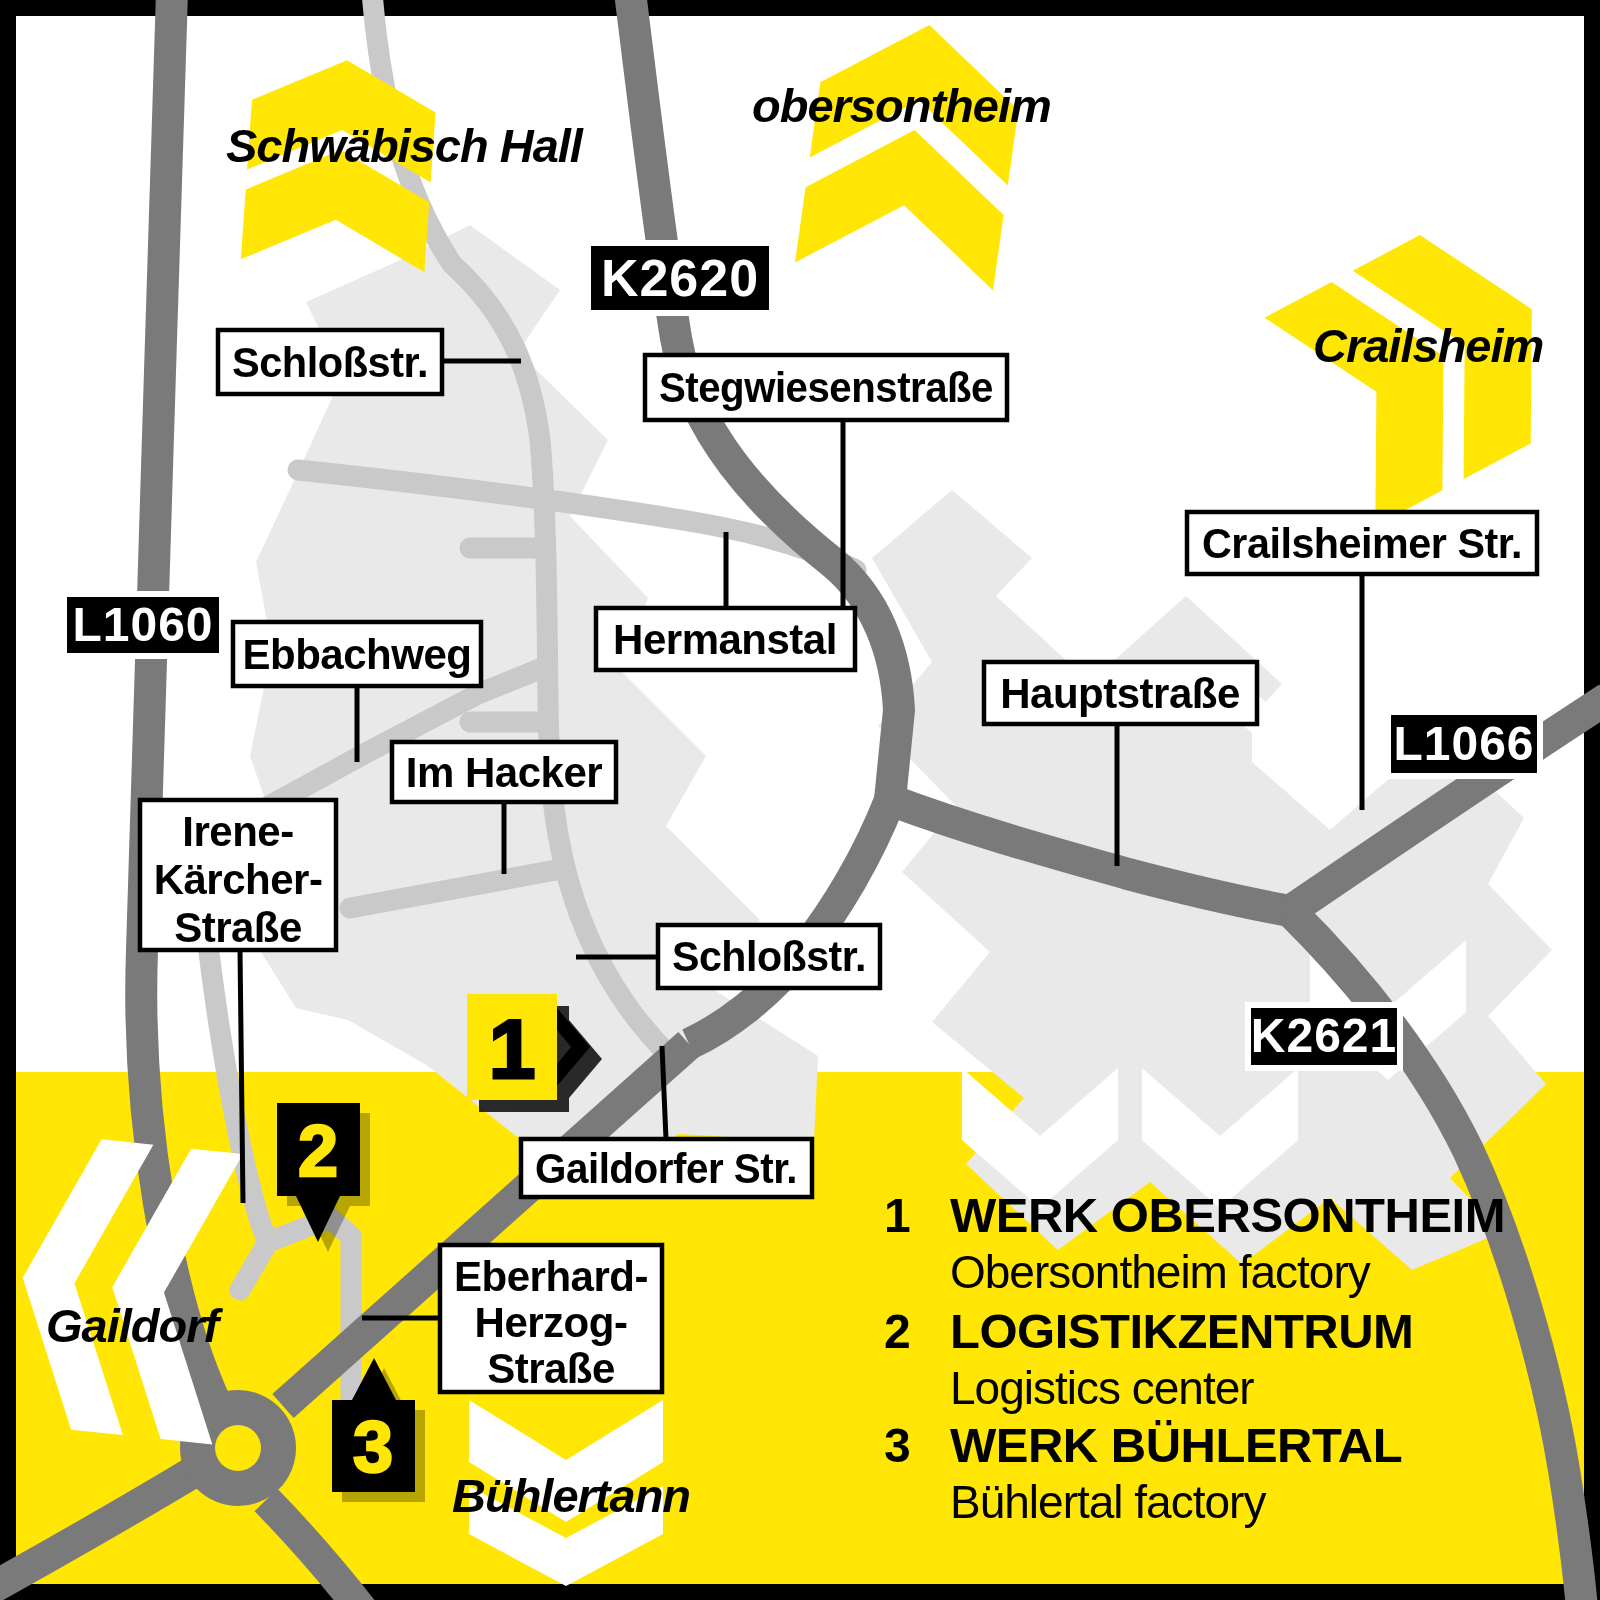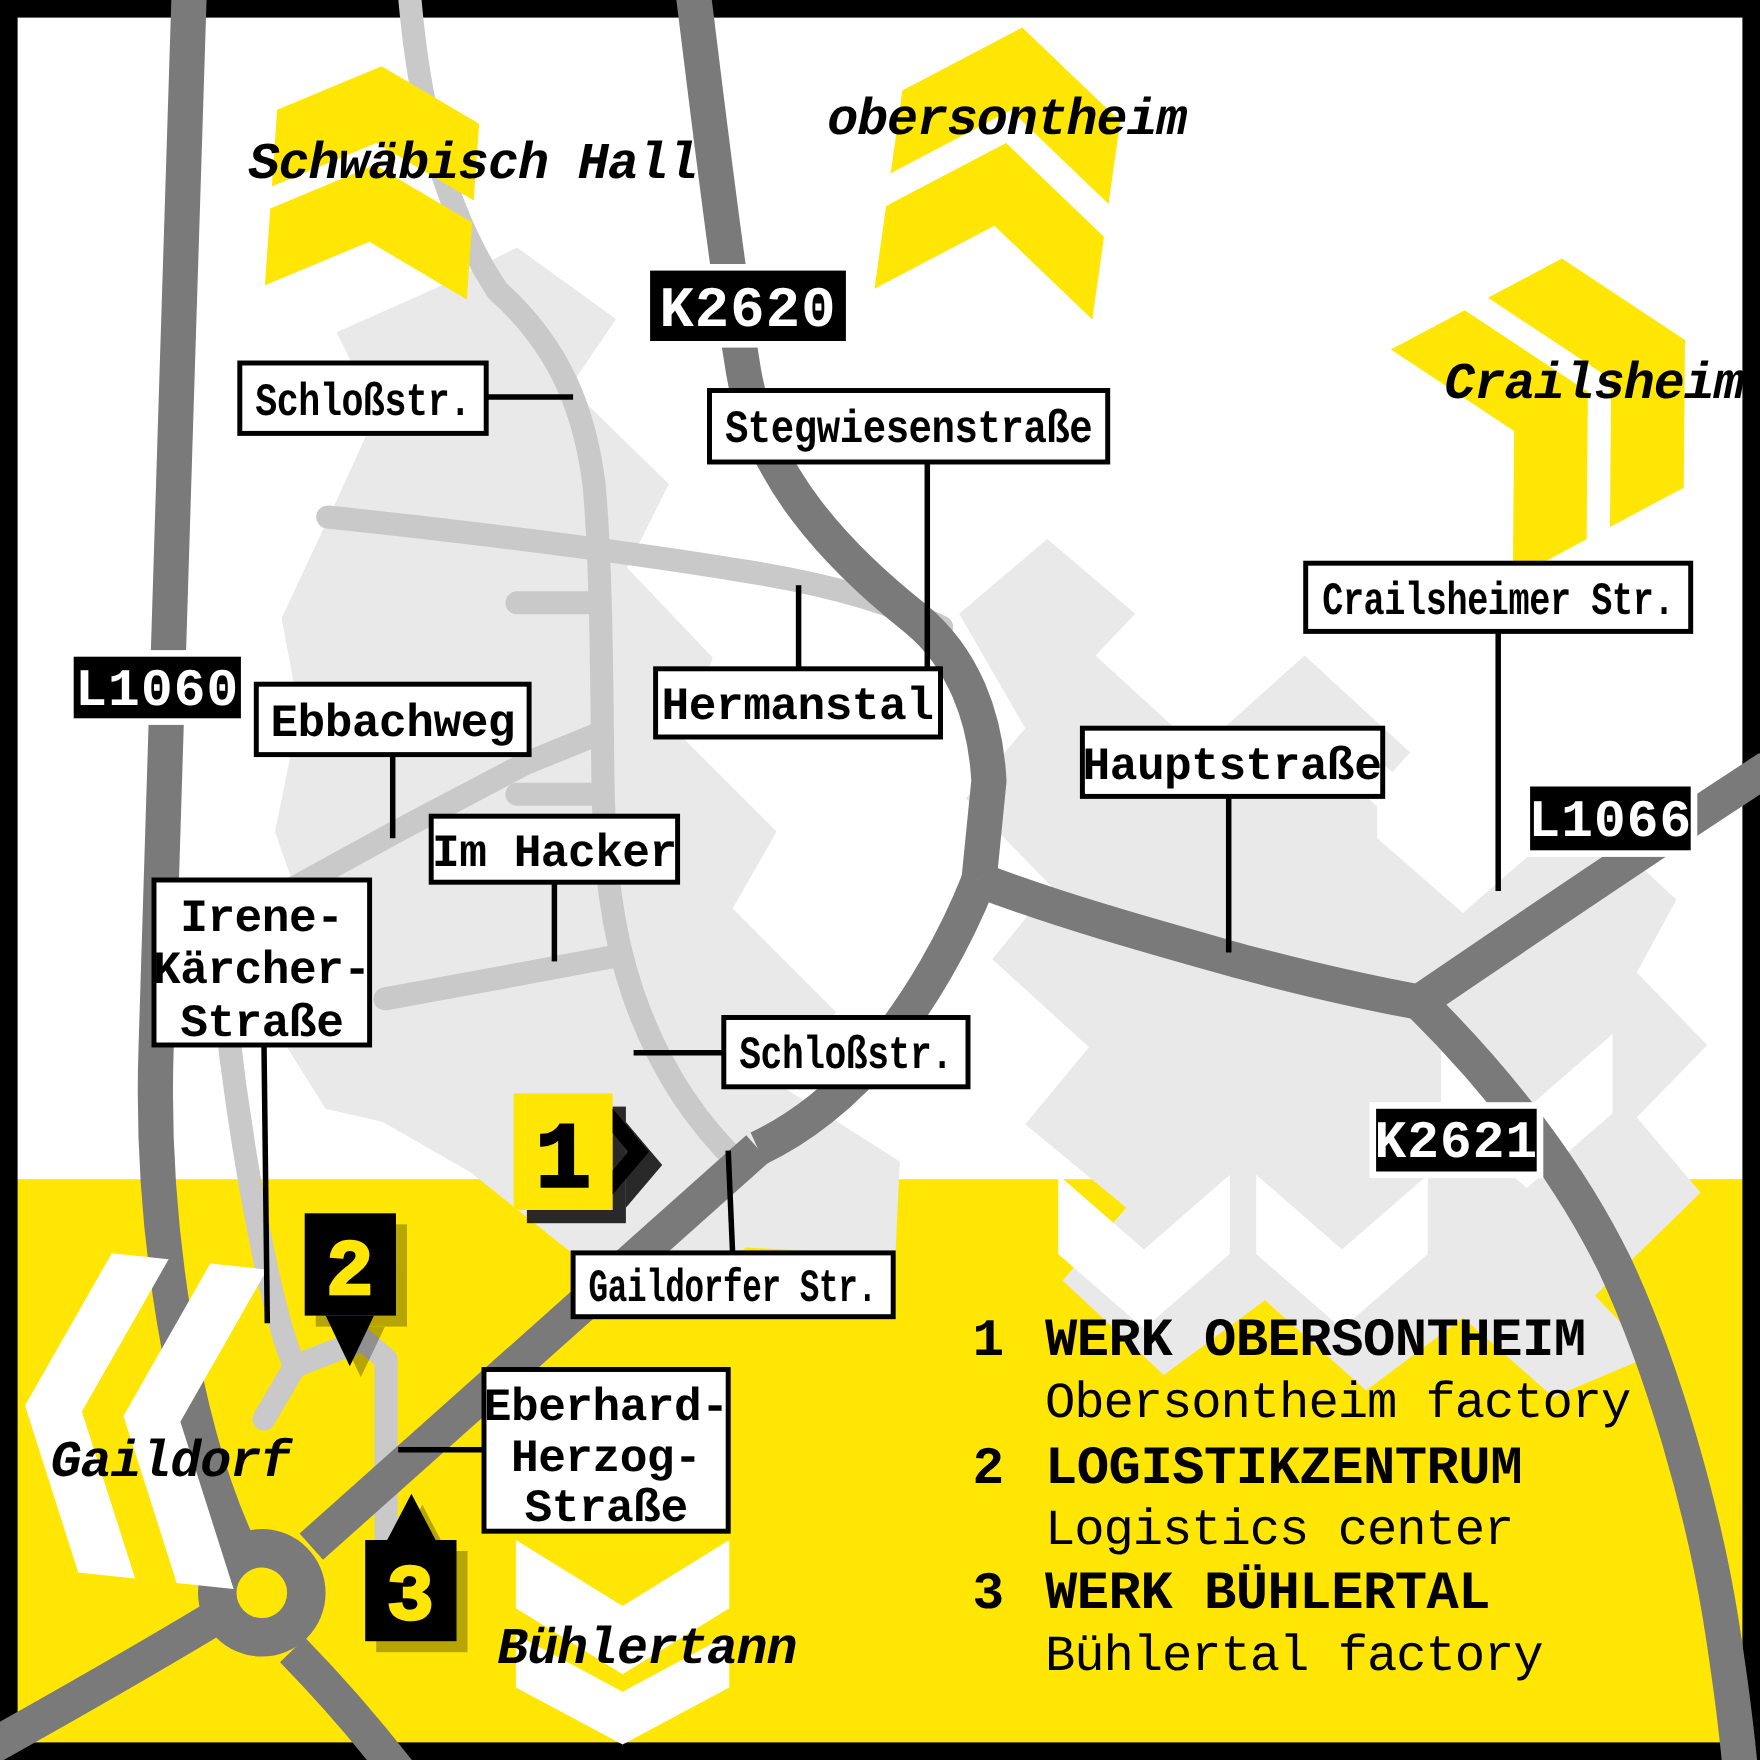--- a/index.html
+++ b/index.html
@@ -1,20 +1,20 @@
 <!DOCTYPE html>
 <html style="--yellow: #ffe605; --road-dark: #7a7a7a; --road-light: #c9c9c9; --area: #e9e9e9; --ink: #000000;"><head>
 <meta charset="utf-8">
 <style>
   :root{
     --yellow:#ffe605; --road-dark:#7a7a7a; --road-light:#c9c9c9;
     --area:#e9e9e9; --ink:#000000; --paper:#ffffff;
   }
   html,body{margin:0;padding:0;background:#fff;}
-  .stage{width:1600px;height:1600px;position:relative;font-family:Liberation Mono, monospace;}
+  .stage{width:1600px;height:1600px;position:relative;font-family:Liberation Sans, sans-serif;}
   svg{display:block;}
   .paper{fill:var(--paper);}
   .yellow-zone{fill:var(--yellow);}
   .area{fill:var(--area);}
   .cutout{fill:#ffffff;}
   .frame{fill:var(--ink);}
   .rl{stroke:var(--road-light);stroke-width:21;fill:none;stroke-linecap:round;stroke-linejoin:round;}
   .rd{stroke:var(--road-dark);stroke-width:32;fill:none;stroke-linejoin:round;}
   .ring{fill:var(--road-dark);}
   .ring-hole{fill:var(--yellow);}

